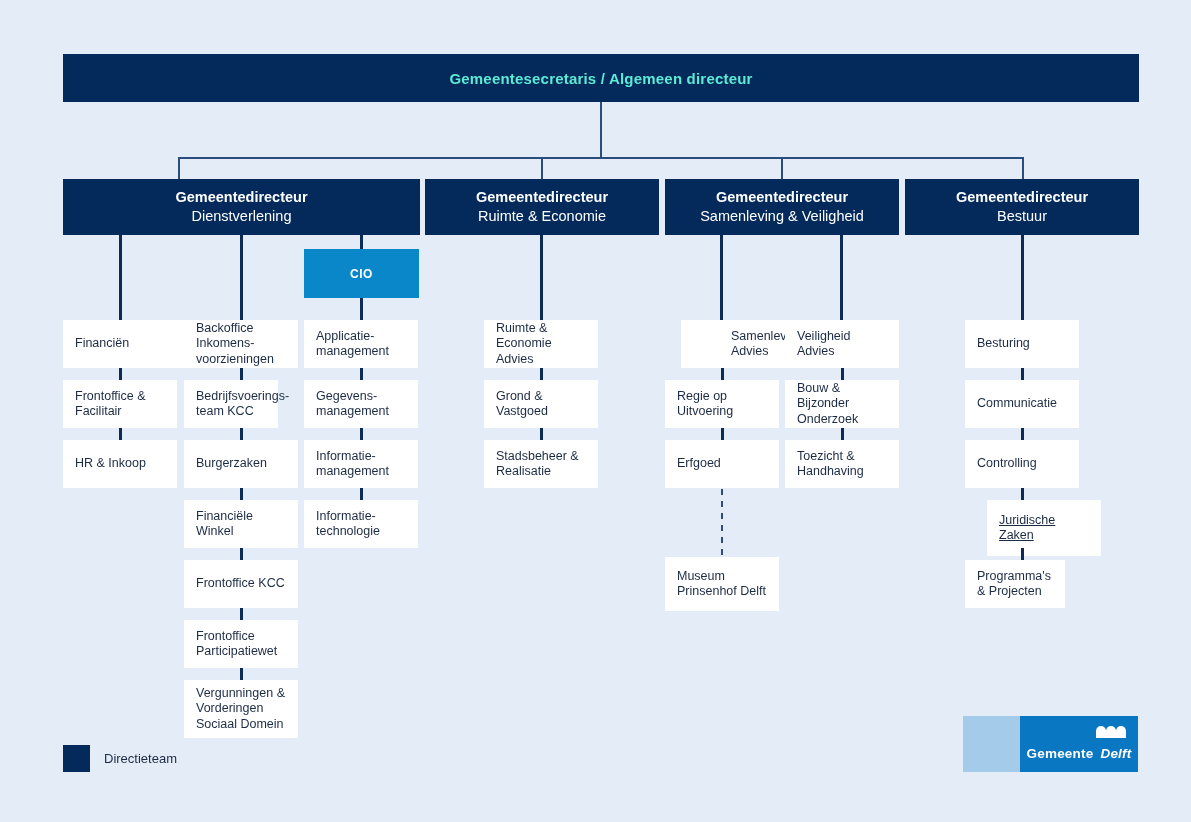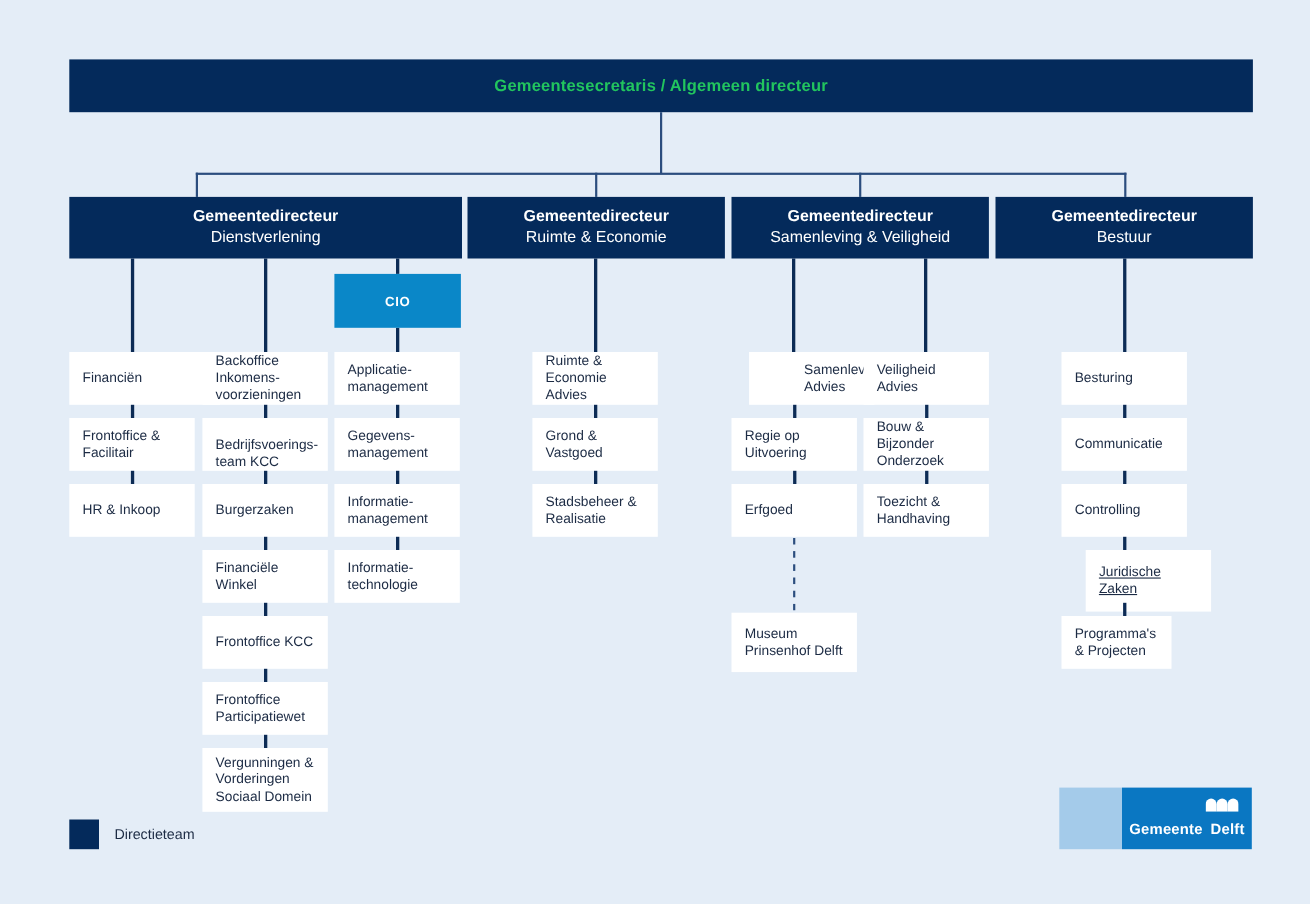--- a/index.html
+++ b/index.html
@@ -23,21 +23,21 @@
   .node {
     position: absolute;
     box-sizing: border-box;
     display: flex;
     flex-direction: column;
     justify-content: center;
   }
 
   .node-top {
     background: #042a5b;
-    color: #22c55e;
+    color: #5eead4;
     align-items: center;
     justify-content: center;
   }
   .node-top .title {
     font-weight: bold;
     font-size: 15px;
     letter-spacing: .2px;
   }
 
   .node-dir {
@@ -141,21 +141,21 @@
     position: absolute;
     left: 0;
     right: 0;
     bottom: 11px;
     text-align: center;
     color: #ffffff;
     font-size: 13.5px;
     font-weight: bold;
     letter-spacing: .2px;
   }
-  #logo .logo-text .lt2 { margin-left: 7px; }
+  #logo .logo-text .lt2 { margin-left: 7px; font-style: italic; }
 </style>
 </head>
 <body>
 
 <div id="chart">
 
   <div class="node node-top" style="left:63px; top:54px; width:1076px; height:48px;">
     <span class="title">Gemeentesecretaris / Algemeen directeur</span>
   </div>
 
@@ -215,21 +215,21 @@
       <div class="ln ln-dark" style="left: 119px; top: 428px; width: 3px; height: 12px;"></div>
       <div class="node node-unit" style="left: 63px; top: 440px; width: 114px; height: 48px;">
         <span class="label">HR &amp; Inkoop</span>
       </div>
       <div class="node node-unit" style="left: 184px; top: 320px; width: 114px; height: 48px;">
         <span class="label">Backoffice
 Inkomens-
 voorzieningen</span>
       </div>
       <div class="ln ln-dark" style="left: 240px; top: 368px; width: 3px; height: 12px;"></div>
-      <div class="node node-unit" style="left: 184px; top: 380px; width: 114px; height: 48px; justify-content: flex-end;">
+      <div class="node node-unit" style="left: 184px; top: 380px; width: 94px; height: 48px;">
         <span class="label">Bedrijfsvoerings-
 team KCC</span>
       </div>
       <div class="ln ln-dark" style="left: 240px; top: 428px; width: 3px; height: 12px;"></div>
       <div class="node node-unit" style="left: 184px; top: 440px; width: 114px; height: 48px;">
         <span class="label">Burgerzaken</span>
       </div>
       <div class="ln ln-dark" style="left: 240px; top: 488px; width: 3px; height: 12px;"></div>
       <div class="node node-unit" style="left: 184px; top: 500px; width: 114px; height: 48px;">
         <span class="label">Financiële Winkel</span>

